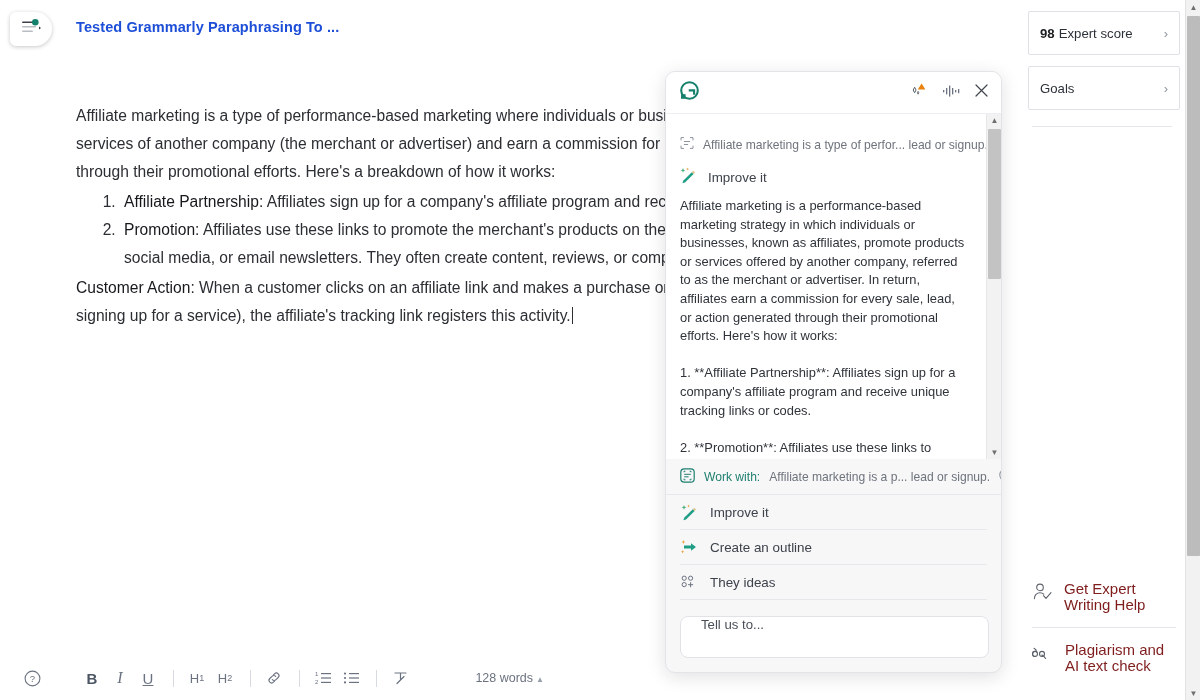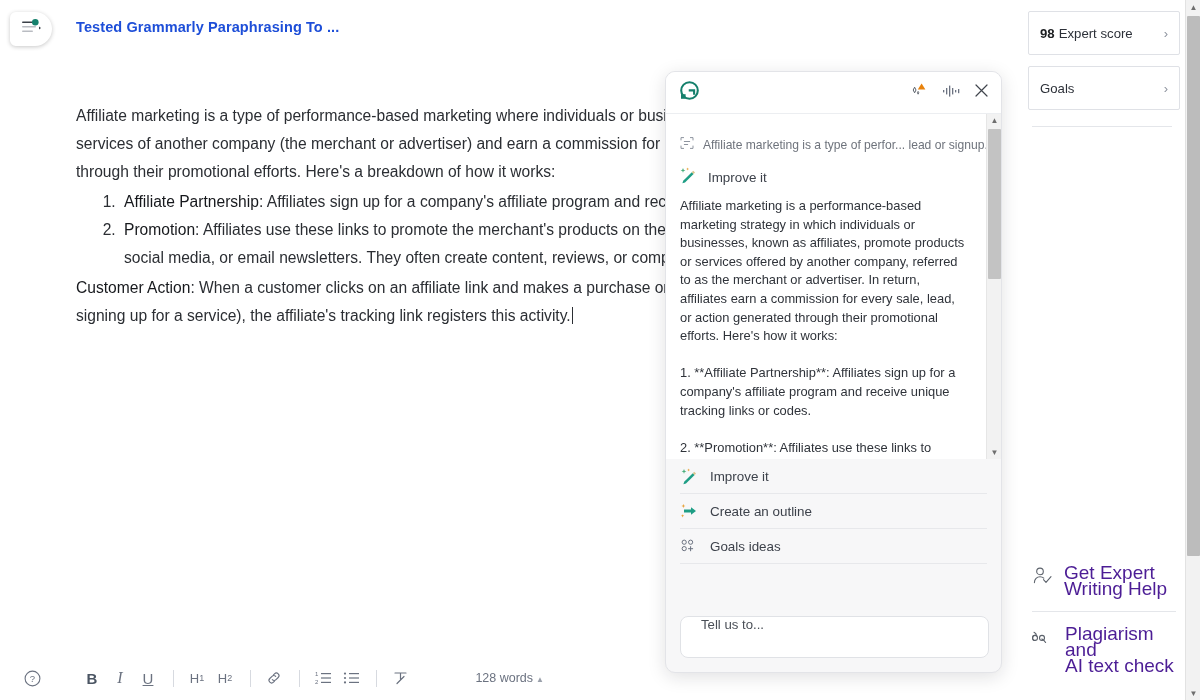--- a/index.html
+++ b/index.html
@@ -107,21 +107,21 @@
     border: 1px solid #5f6fe0;
     font-weight: bold; color: #3c4048;
   }
   .bulb { margin-left: auto; }
   .side-div {
     margin: 16px 10px 0 12px; height: 1px; background: #e4e6ea;
   }
   .side-link {
     display: flex; align-items: flex-start; gap: 11px;
     margin: 0 2px 0 8px; padding: 14px 4px;
-    font-size: 19px; line-height: 16px; color: #4c1d95;
+    font-size: 15px; line-height: 16px; color: #7f1d1d;
     cursor: pointer;
   }
   .side-link-icon { flex: 0 0 auto; margin-top: 1px; }
   .side-div-b { margin: 0 6px 0 12px; height: 1px; background: #e4e6ea; }
 
   
   .pagescroll {
     position: absolute; right: 0; top: 0; width: 15px; height: 700px;
     background: #f2f2f2; border-left: 1px solid #e2e2e2;
   }
@@ -424,20 +424,37 @@
 
 2. **Promotion**: Affiliates use these links to</div>
 
       <div class="gp-scroll">
         <div class="ar">▲</div>
         <div class="th"></div>
         <div class="ar bot">▼</div>
       </div>
     </div>
 
+    <div class="gp-workwith">
+      <span>
+        <svg width="15" height="15" viewBox="0 0 15 15">
+          <rect x=".8" y=".8" width="13.4" height="13.4" rx="3.4" fill="none" stroke="#1e7f6e" stroke-width="1.2"></rect>
+          <path d="M4 4.3V3.2h1.4M11 4.3V3.2H9.6M4 10.7v1.1h1.4M11 10.7v1.1H9.6" fill="none" stroke="#1e7f6e" stroke-width="1"></path>
+          <path d="M4.6 6.3h5.8M4.6 8.8h3.6" fill="none" stroke="#1e7f6e" stroke-width="1" stroke-linecap="round"></path>
+        </svg>
+      </span>
+      <span class="lbl">Work with:</span>
+      <span class="frag">Affiliate marketing is a p... lead or signup.</span>
+      <span class="minus">
+        <svg width="14" height="14" viewBox="0 0 14 14">
+          <circle cx="7" cy="7" r="6.2" fill="none" stroke="#8e949f" stroke-width="1.1"></circle>
+          <path d="M4.2 7h5.6" fill="none" stroke="#8e949f" stroke-width="1.1" stroke-linecap="round"></path>
+        </svg>
+      </span>
+    </div>
 
     <div class="gp-action">
       <span class="ic">
         <svg width="17" height="17" viewBox="0 0 17 17">
           <path d="M3.2 13.8 L11.8 5.2 L13.6 7 L5 15.6 L2.4 16.2 Z" fill="#1e9e85"></path>
           <path d="M11.8 5.2 L13.6 7 L15 5.6 L13.2 3.8 Z" fill="#d8c48b"></path>
           <path d="M3 1 L3.7 2.7 L5.4 3.4 L3.7 4.1 L3 5.8 L2.3 4.1 L0.6 3.4 L2.3 2.7 Z" fill="#4caf7d"></path>
           <path d="M7.6 0.6 L8 1.6 L9 2 L8 2.4 L7.6 3.4 L7.2 2.4 L6.2 2 L7.2 1.6 Z" fill="#e8a33c"></path>
         </svg>
       </span>
@@ -457,21 +474,21 @@
 
     <div class="gp-action">
       <span class="ic">
         <svg width="17" height="15" viewBox="0 0 17 15">
           <circle cx="3.2" cy="3.2" r="2.1" fill="none" stroke="#6b7280" stroke-width="1"></circle>
           <circle cx="9.6" cy="3.2" r="2.1" fill="none" stroke="#6b7280" stroke-width="1"></circle>
           <circle cx="3.2" cy="9.6" r="2.1" fill="none" stroke="#6b7280" stroke-width="1"></circle>
           <path d="M9.6 7.6v4.2M7.5 9.7h4.2" fill="none" stroke="#6b7280" stroke-width="1" stroke-linecap="round"></path>
         </svg>
       </span>
-      <span>Goals ideas</span>
+      <span>They ideas</span>
     </div>
 
     <div class="gp-input">
       <input type="text" placeholder="Tell us to..." style="">
     </div>
 
   </div>
 </div>
 
 </body></html>

